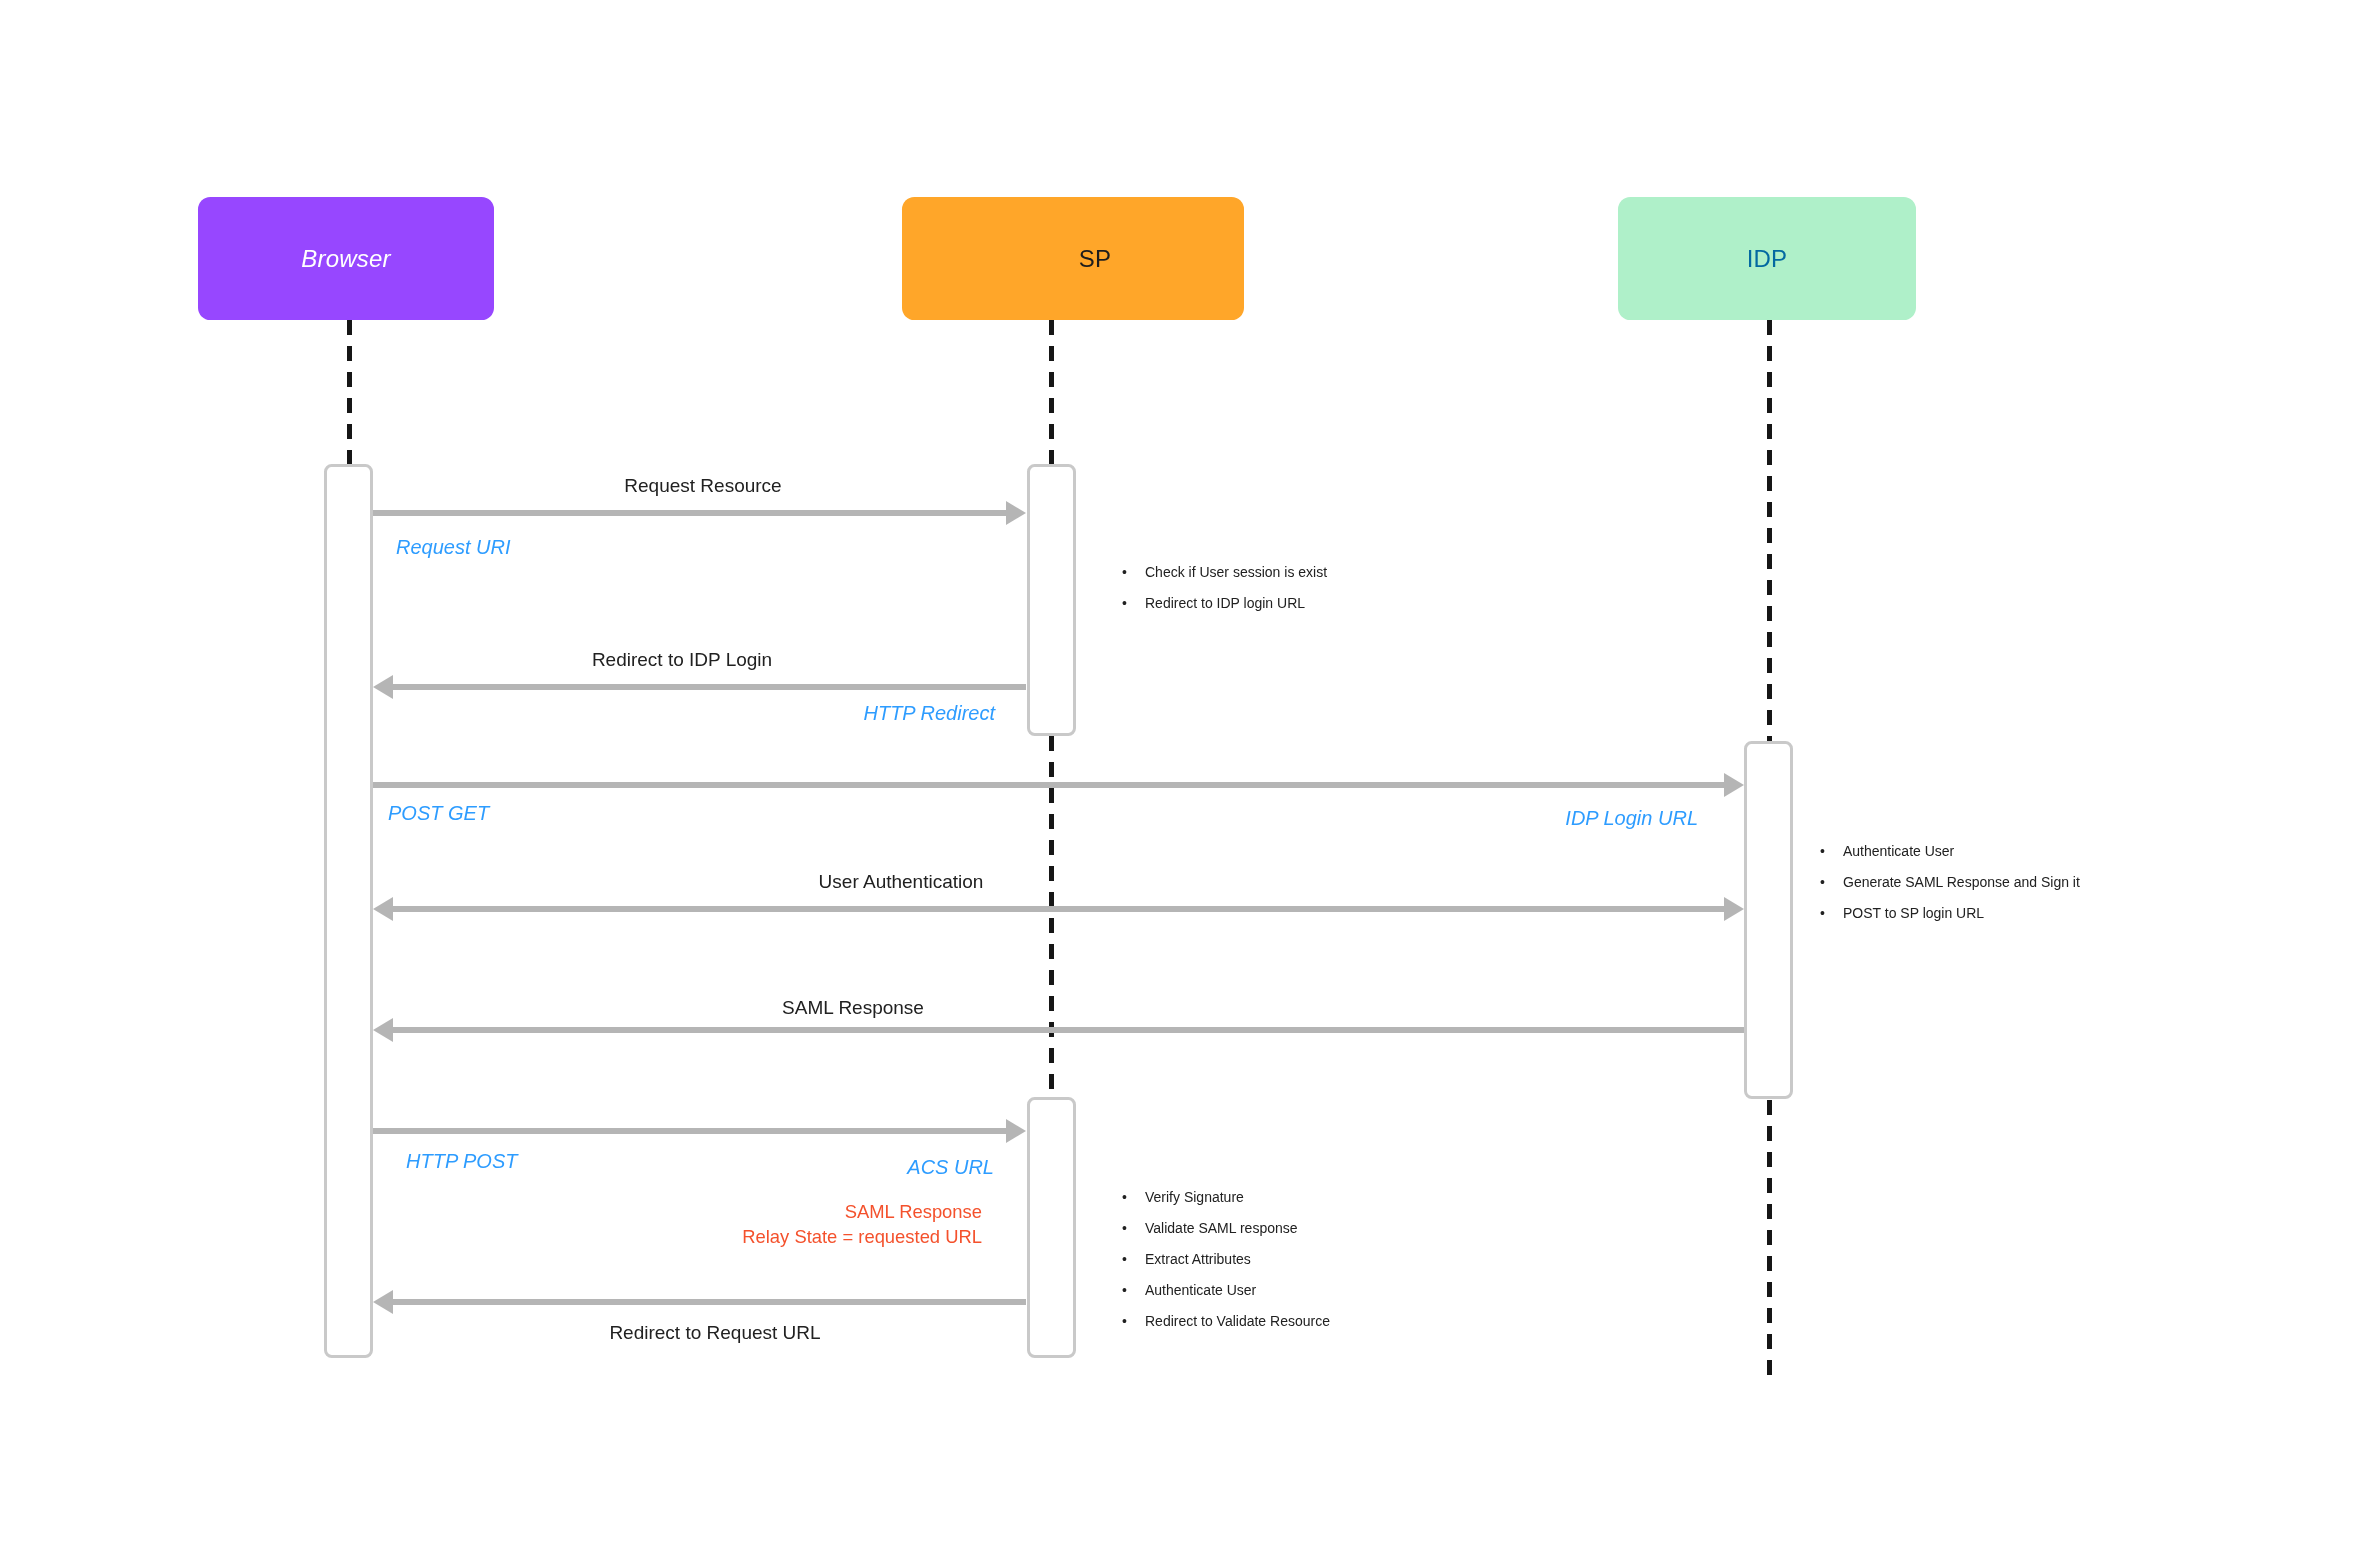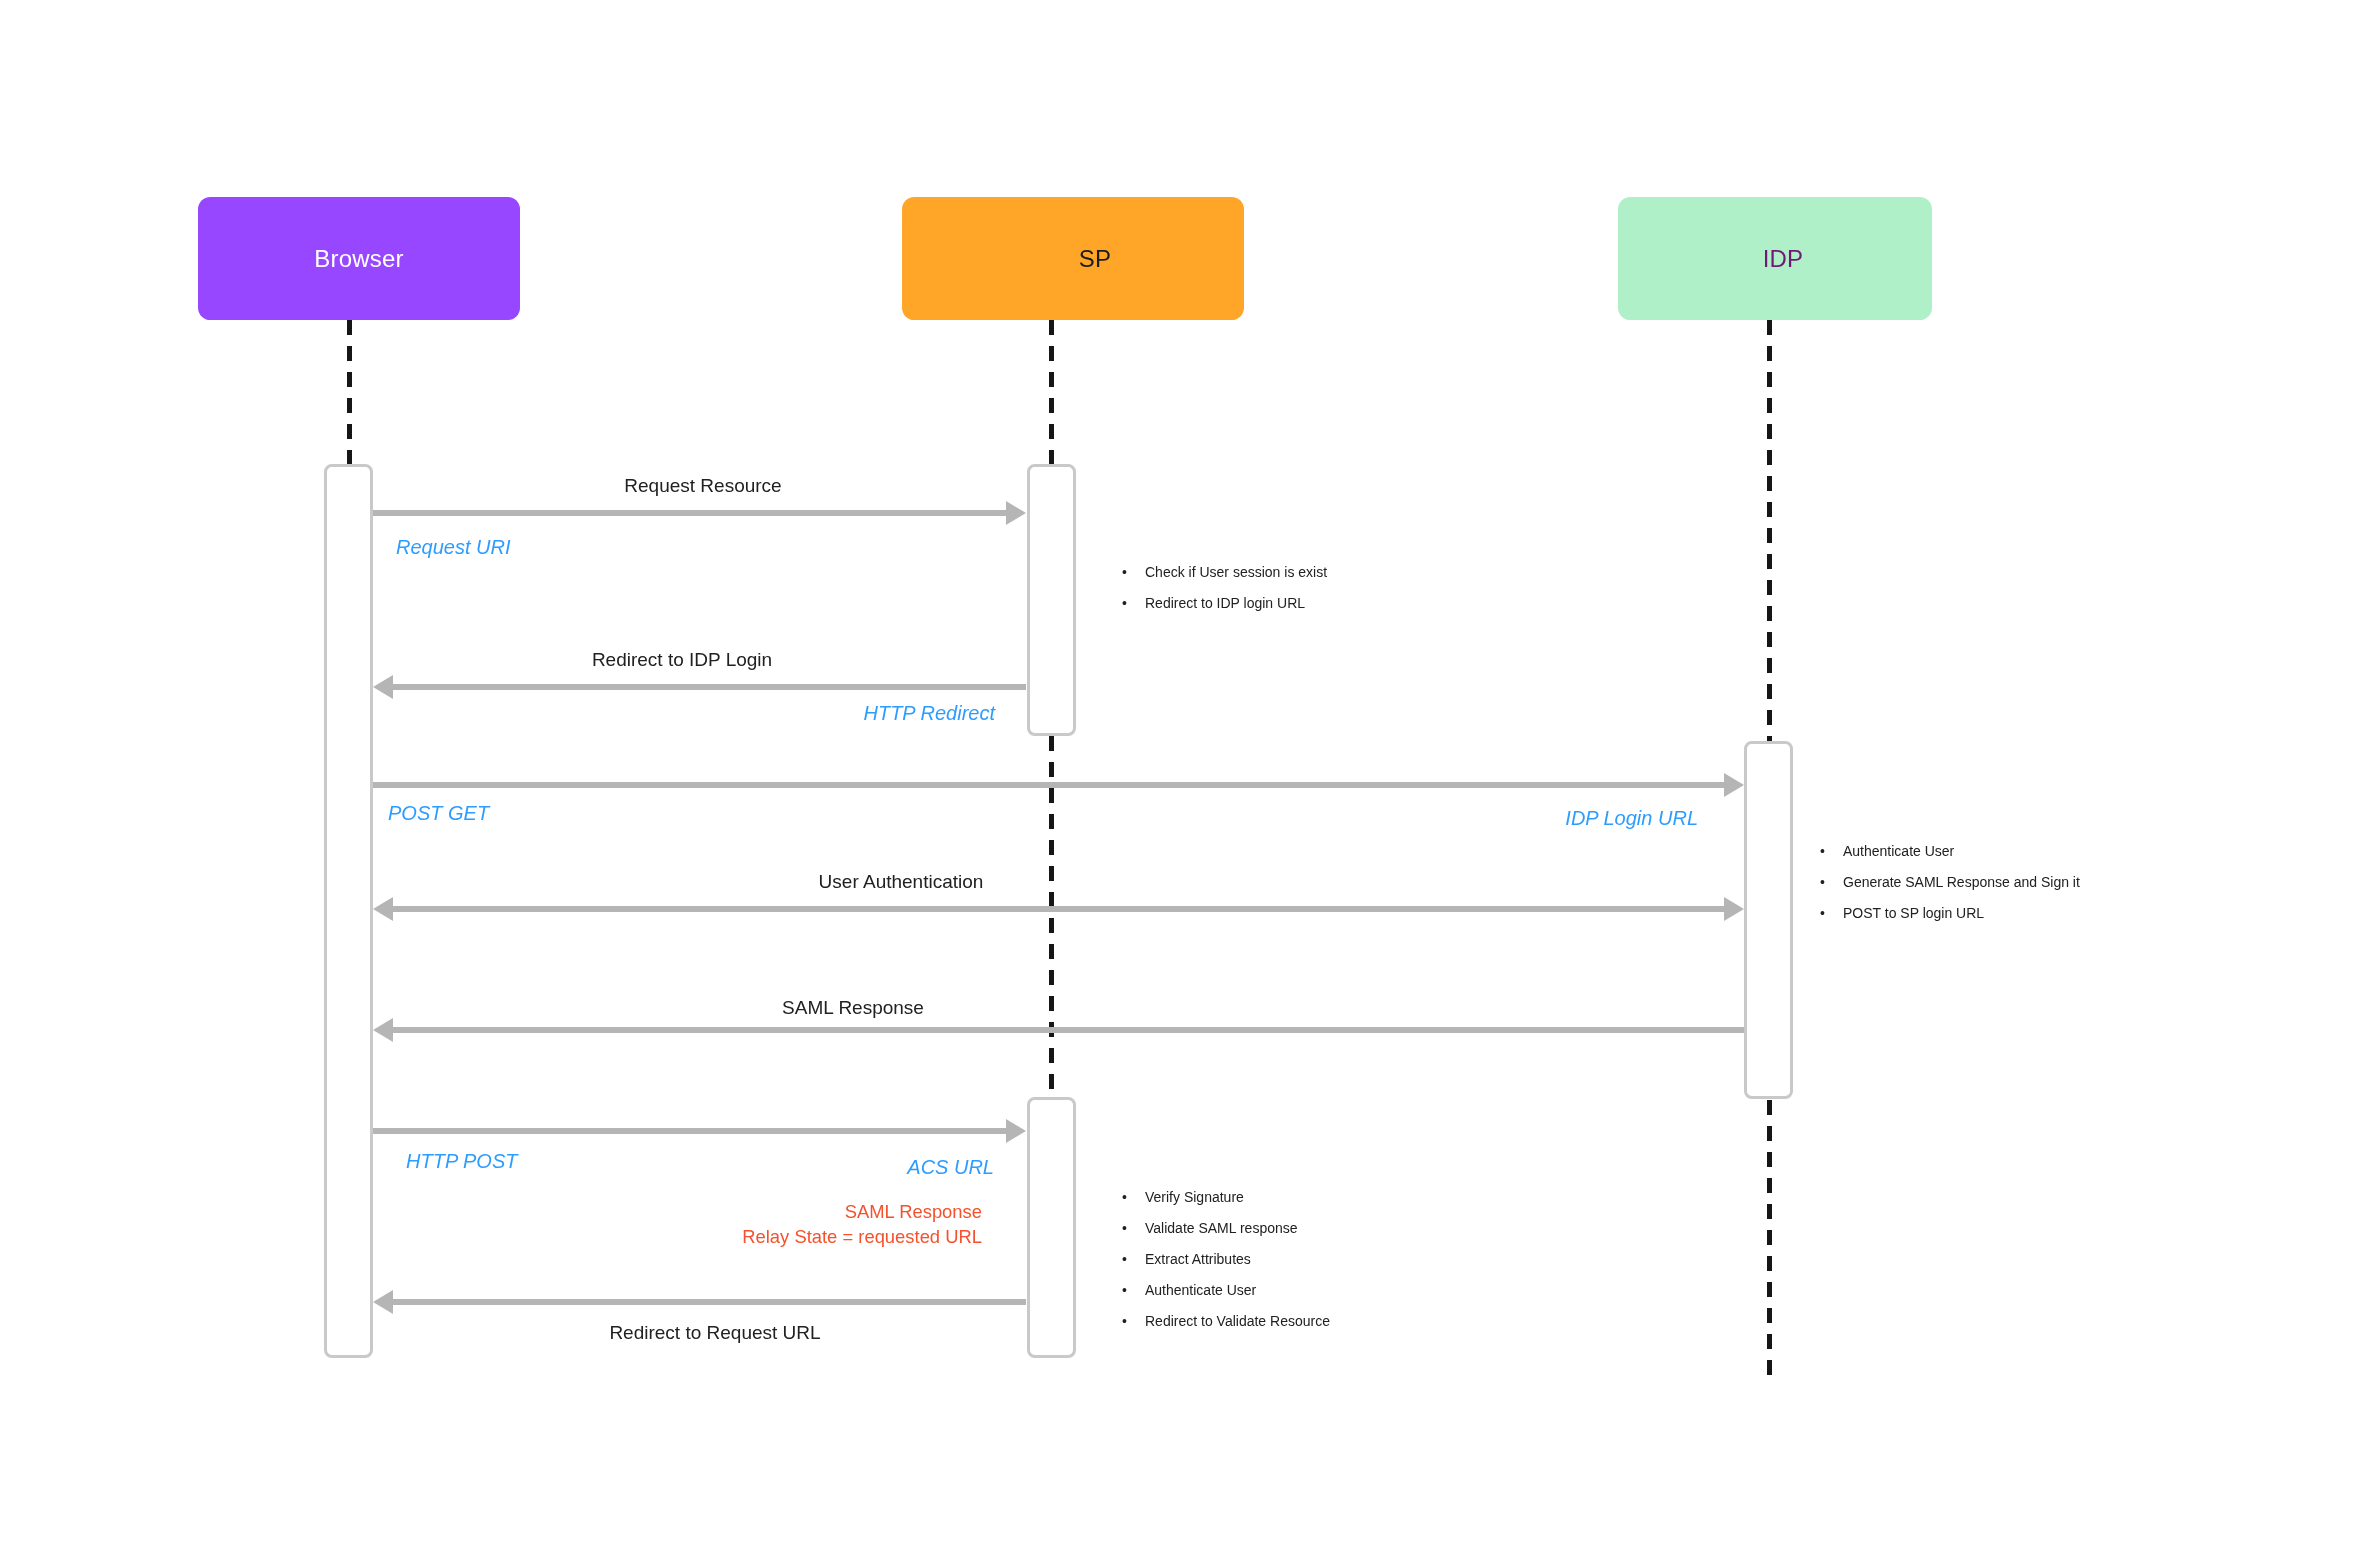--- a/index.html
+++ b/index.html
@@ -6,23 +6,23 @@
   #canvas {
     position:relative; width:2377px; height:1555px; background:#ffffff; overflow:hidden;
     font-family:"Liberation Sans", sans-serif; color:var(--text);
   }
   
   .actor {
     position:absolute; top:197px; height:123px; border-radius:12.3px;
     display:flex; align-items:center; justify-content:center;
     font-size:24px; z-index:4; letter-spacing:0.2px;
   }
-  .actor-browser { left:198px;  width:322px; background:var(--browser-fill); color:#ffffff; }
+  .actor-browser { left:198px;  width:296px; background:var(--browser-fill); color:#ffffff;font-style:italic; }
   .actor-sp      { left:902px; width:298px; background:var(--sp-fill);      color:#1d1d1d;padding-left:44px; }
-  .actor-idp     { left:1618px; width:298px; background:var(--idp-fill);     color:#701a75;padding-left:16px; }
+  .actor-idp     { left:1618px; width:298px; background:var(--idp-fill);     color:#0369a1; }
   
   .lifeline {
     position:absolute; width:4.6px; z-index:1;
     background:repeating-linear-gradient(to bottom, var(--lifeline) 0 15.4px, transparent 15.4px 26px);
   }
   .lifeline-browser { left:347px;  top:320px; height:148px; }
   .lifeline-sp      { left:1049px; top:320px; height:1039px; }
   .lifeline-idp     { left:1767px; top:320px; height:1056px; }
   
   .activation {

